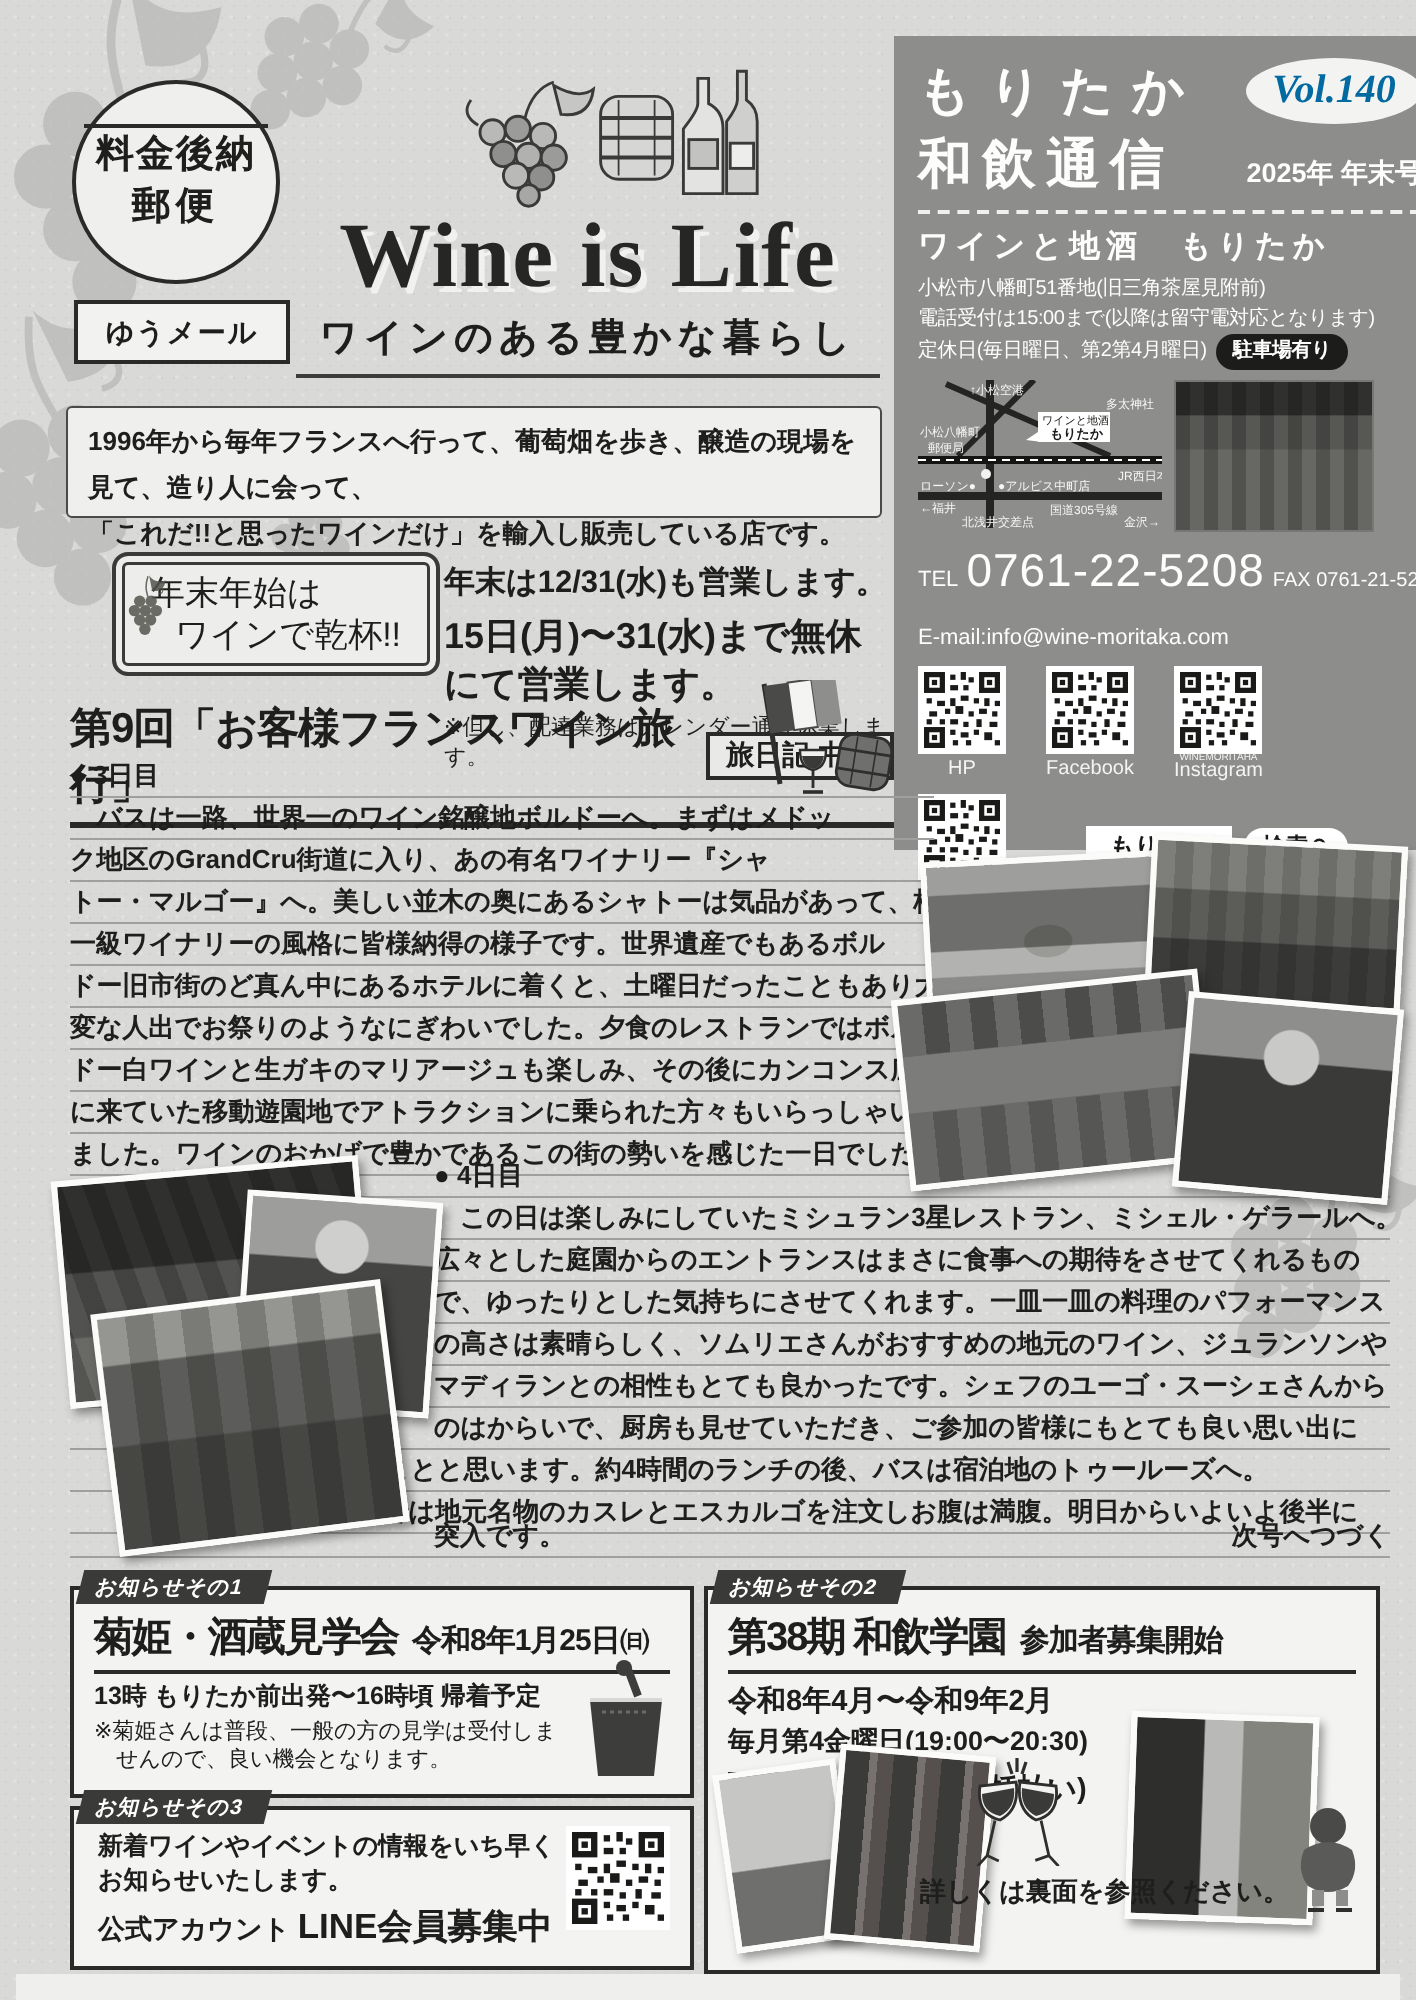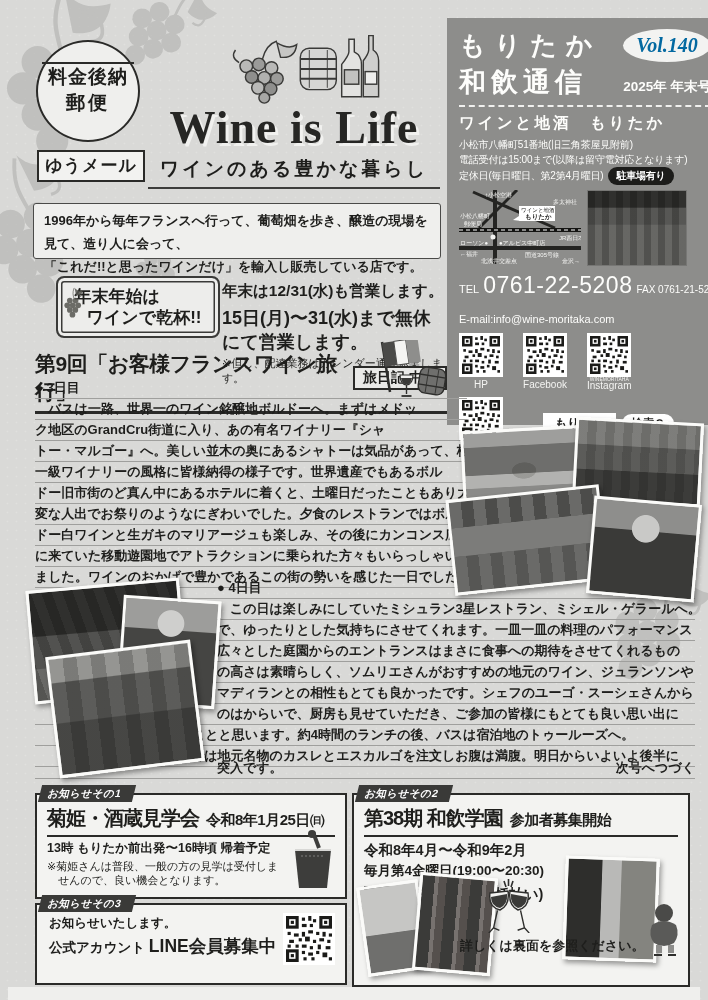--- a/index.html
+++ b/index.html
@@ -11,40 +11,40 @@
   .serif{font-family:"Liberation Serif","DejaVu Serif",serif;}
   svg{display:block}
   .deco{position:absolute;color:#b3b3b1;opacity:.65;pointer-events:none;}
 
   
   .postal-circle{position:absolute;left:36px;top:40px;width:100px;height:98px;border:2.5px solid #2a2a28;border-radius:50%;background:#efefed;text-align:center;}
   .postal-circle .chord{position:absolute;top:20px;left:4px;right:4px;border-top:2.5px solid #2a2a28;}
   .postal-circle .t1{margin-top:22px;font-size:19px;font-weight:bold;letter-spacing:1px;}
   .postal-circle .t2{font-size:19px;font-weight:bold;letter-spacing:3px;}
   .yuumail{position:absolute;left:37px;top:150px;width:104px;height:28px;border:2.5px solid #2a2a28;background:#f2f2f0;
-    font-size:17px;font-weight:bold;text-align:center;line-height:28px;letter-spacing:1px;}
+    font-size:14px;font-weight:bold;text-align:center;line-height:28px;letter-spacing:1px;}
 
   
   .masthead{position:absolute;left:148px;top:32px;width:292px;text-align:center;}
   .mast-illus{margin:0 auto;width:210px;height:72px;}
   .logo-text{font-size:46px;font-weight:bold;color:#262624;letter-spacing:1px;line-height:1.05;
     text-shadow:3px 3px 0 #f1f1ef;}
   .tagline{font-size:19px;font-weight:bold;letter-spacing:3px;margin-top:4px;}
   .tagline-rule{width:292px;border-bottom:2.5px solid #3c3c3a;margin:5px auto 0;}
 
   
   .intro-box{position:absolute;left:33px;top:203px;width:408px;height:56px;border:1.5px solid #4a4a48;border-radius:3px;
     background:#efefed;padding:5px 10px;box-sizing:border-box;
     font-size:13px;font-weight:600;line-height:23px;white-space:pre-line;}
 
   
   .ny-box{position:absolute;left:56px;top:276px;width:160px;height:58px;border:2px solid #3a3a38;border-radius:8px;
     background:#ededeb;box-shadow:inset 0 0 0 3px #ededeb,inset 0 0 0 4.5px #3a3a38;
     display:flex;align-items:center;justify-content:center;}
-  .ny-box .txt{font-weight:bold;font-size:17px;line-height:21px;}
+  .ny-box .txt{font-weight:normal;font-size:17px;line-height:21px;}
   .ny-box .l2{margin-left:12px;}
   .ny-grape{position:absolute;left:3px;top:6px;width:26px;height:40px;color:#55554f;opacity:.85;}
   .ny-text{position:absolute;left:222px;top:281px;width:225px;}
   .ny-main{font-size:15.5px;font-weight:bold;}
   .ny-sub1{font-size:18px;font-weight:bold;margin-top:4px;}
   .ny-sub2{font-size:11px;margin-top:2px;}
 
   
   .panel{position:absolute;left:447px;top:18px;width:276px;height:407px;background:#8d8d8b;color:#fdfdfb;
     padding:10px 12px;box-sizing:border-box;}
@@ -449,22 +449,22 @@
       <div class="tline">変な人出でお祭りのようなにぎわいでした。夕食のレストランではボル</div>
       <div class="tline">ドー白ワインと生ガキのマリアージュも楽しみ、その後にカンコンス広場</div>
       <div class="tline">に来ていた移動遊園地でアトラクションに乗られた方々もいらっしゃい</div>
       <div class="tline">ました。ワインのおかげで豊かであるこの街の勢いを感じた一日でした。</div>
     </div>
 
   <div class="tlines day4">
 
   <div class="tline">　　　　　　　　　　　　　　● 4日目</div>
       <div class="tline">　　　　　　　　　　　　　　　この日は楽しみにしていたミシュラン3星レストラン、ミシェル・ゲラールへ。</div>
+      <div class="tline">　　　　　　　　　　　　　　広々とした庭園からのエントランスはまさに食事への期待をさせてくれるもの</div>
       <div class="tline">　　　　　　　　　　　　　　で、ゆったりとした気持ちにさせてくれます。一皿一皿の料理のパフォーマンス</div>
-      <div class="tline">　　　　　　　　　　　　　　広々とした庭園からのエントランスはまさに食事への期待をさせてくれるもの</div>
       <div class="tline">　　　　　　　　　　　　　　の高さは素晴らしく、ソムリエさんがおすすめの地元のワイン、ジュランソンや</div>
       <div class="tline">　　　　　　　　　　　　　　マディランとの相性もとても良かったです。シェフのユーゴ・スーシェさんから</div>
       <div class="tline">　　　　　　　　　　　　　　のはからいで、厨房も見せていただき、ご参加の皆様にもとても良い思い出に</div>
       <div class="tline">　　　　　　　　　なったことと思います。約4時間のランチの後、バスは宿泊地のトゥールーズへ。</div>
       <div class="tline">　　　　　　　　　　夕食では地元名物のカスレとエスカルゴを注文しお腹は満腹。明日からいよいよ後半に</div>
     </div>
   <div class="tlines" style="left:35px;top:758px;width:660px">
     <div class="tline day4-last">
       <span>　　　　　　　　　　　　　　突入です。</span>
       <span>次号へつづく</span>
@@ -531,20 +531,21 @@
     <svg class="bow-icon" viewBox="0 0 34 58">
       <circle cx="16" cy="10" r="9" fill="#4a4a48"></circle>
       <path d="M4 22 q12 -8 24 0 q4 10 -2 18 q-10 6 -20 0 q-6 -8 -2 -18Z" fill="#5a5a58"></path>
       <path d="M8 42 h6 v8 h-6 Z M20 42 h6 v8 h-6 Z" fill="#8d8d8b"></path>
       <path d="M6 52 h8 M20 52 h8" stroke="#2e2e2c" stroke-width="2"></path>
     </svg>
   </div>
 
   <div class="notice n3">
     <div class="n-tag">お知らせその3</div>
+    <div class="n3-line">新着ワインやイベントの情報をいち早く</div>
     <div class="n3-line">お知らせいたします。</div>
     <div class="n3-main">
       <span class="n3-prefix">公式アカウント </span><span class="n3-big">LINE会員募集中</span>
     </div>
     <div class="n3-qr">
         <svg viewBox="0 0 29 29">
           <use href="#qr-sym"></use>
         </svg>
       </div>
   </div>

